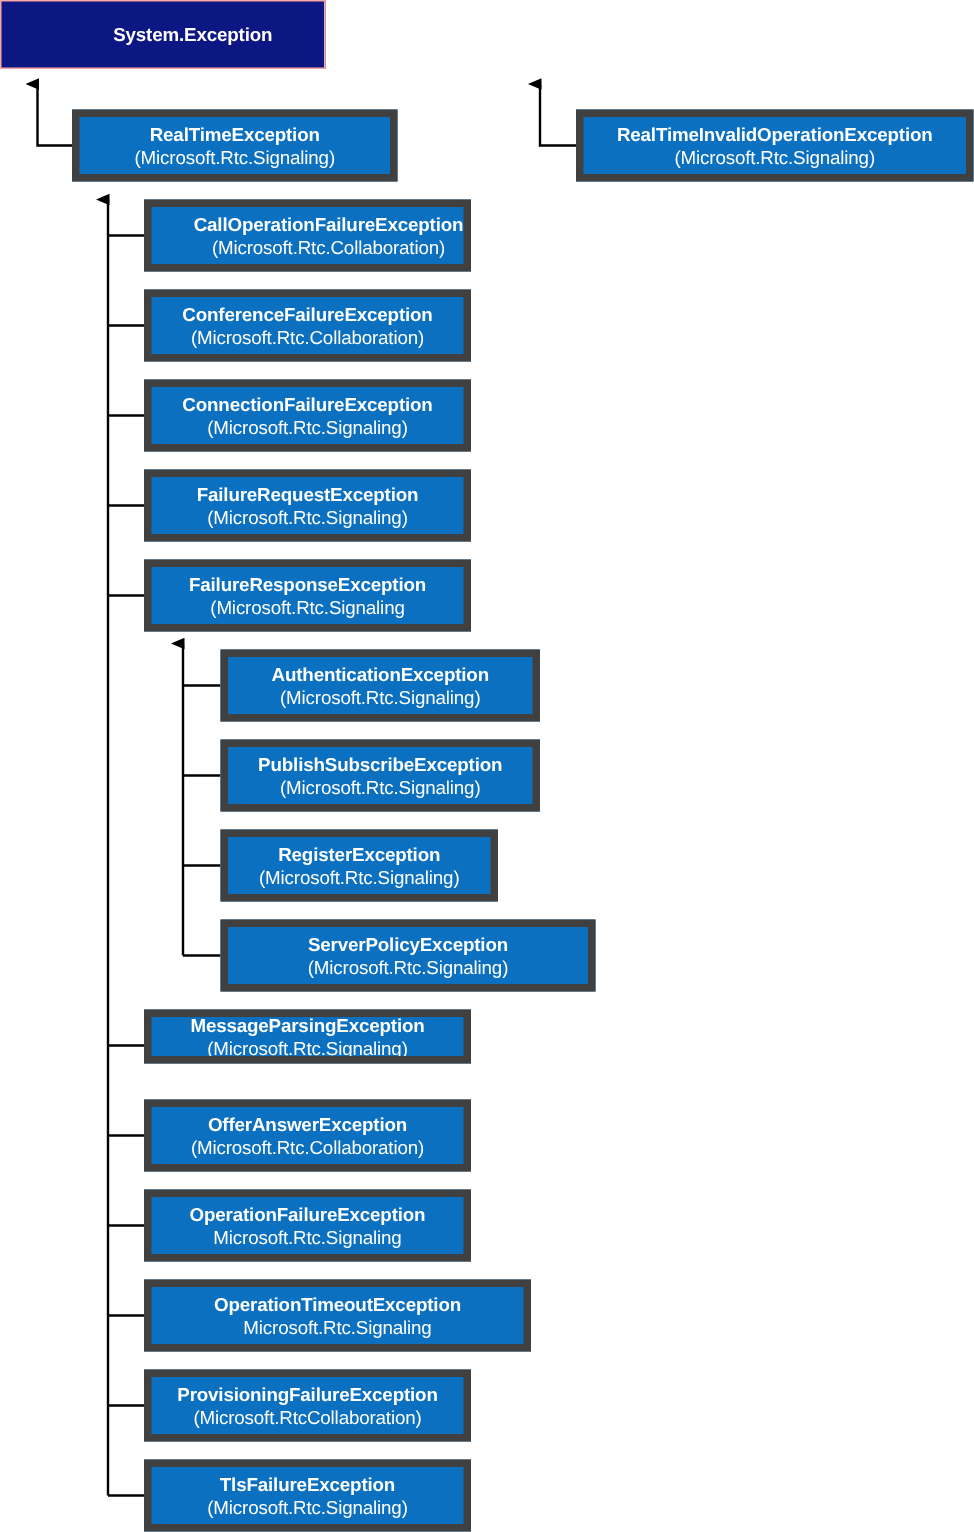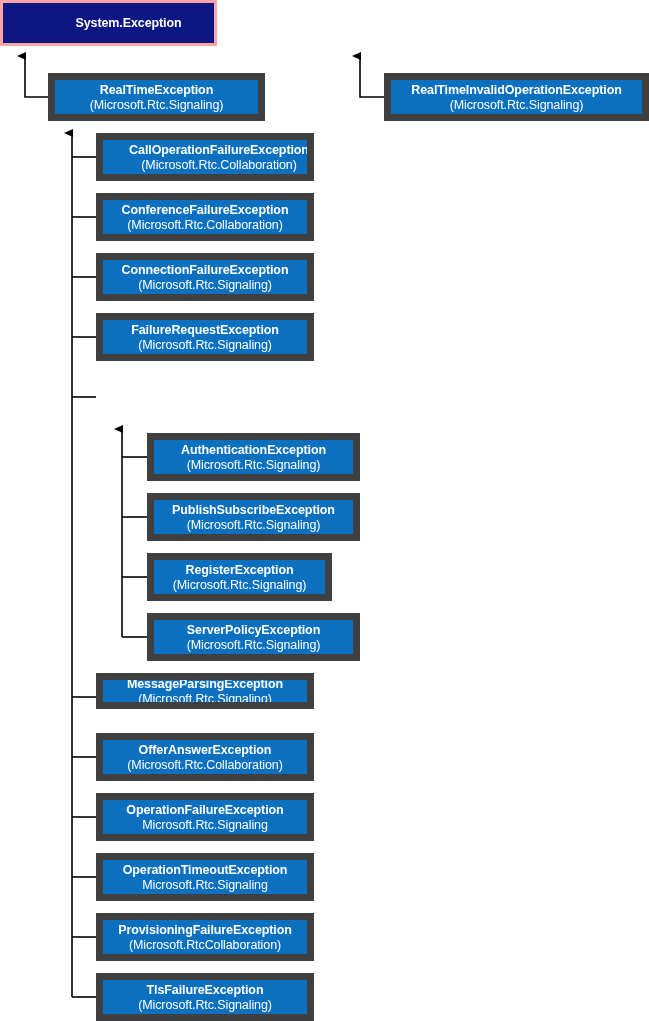--- a/index.html
+++ b/index.html
@@ -27,26 +27,26 @@
     flex-direction: column;
     align-items: center;
     justify-content: center;
     text-align: center;
     color: #ffffff;
     line-height: 1.12;
     overflow: hidden;
   }
   .node.root {
     background: #0d1784;
-    border: 3px solid #fca5a5;
+    border: 1px solid #fca5a5;
     padding-left: 40px;
   }
   .node.derived {
     background: #0c70c0;
-    border: 7px solid #404040;
+    border: 5px solid #404040;
   }
   .node .nm {
     font-weight: bold;
     font-size: 12.5px;
     letter-spacing: -0.1px;
     white-space: nowrap;
   }
   .node .ns {
     font-weight: normal;
     font-size: 12.5px;
@@ -138,57 +138,61 @@
   <div class="node derived" style="left:96px; top:253px; width:218px; height:48px;">
     <span class="nm">ConnectionFailureException</span>
     <span class="ns">(Microsoft.Rtc.Signaling)</span>
   </div>
 
   <div class="node derived" style="left:96px; top:313px; width:218px; height:48px;">
     <span class="nm">FailureRequestException</span>
     <span class="ns">(Microsoft.Rtc.Signaling)</span>
   </div>
 
+  <div class="node derived" style="left:96px; top:373px; width:218px; height:48px;">
+    <span class="nm">FailureResponseException</span>
+    <span class="ns">(Microsoft.Rtc.Signaling</span>
+  </div>
 
   <div class="node derived" style="left:147px; top:433px; width:213px; height:48px;">
     <span class="nm">AuthenticationException</span>
     <span class="ns">(Microsoft.Rtc.Signaling)</span>
   </div>
 
   <div class="node derived" style="left:147px; top:493px; width:213px; height:48px;">
     <span class="nm">PublishSubscribeException</span>
     <span class="ns">(Microsoft.Rtc.Signaling)</span>
   </div>
 
   <div class="node derived" style="left:147px; top:553px; width:185px; height:48px;">
     <span class="nm">RegisterException</span>
     <span class="ns">(Microsoft.Rtc.Signaling)</span>
   </div>
 
-  <div class="node derived" style="left:147px; top:613px; width:213px; height:48px;">
+  <div class="node derived" style="left:147px; top:613px; width:250px; height:48px;">
     <span class="nm">ServerPolicyException</span>
     <span class="ns">(Microsoft.Rtc.Signaling)</span>
   </div>
 
   <div class="node derived" style="left:96px; top:673px; width:218px; height:36px;">
     <span class="nm">MessageParsingException</span>
     <span class="ns">(Microsoft.Rtc.Signaling)</span>
   </div>
 
   <div class="node derived" style="left:96px; top:733px; width:218px; height:48px;">
     <span class="nm">OfferAnswerException</span>
     <span class="ns">(Microsoft.Rtc.Collaboration)</span>
   </div>
 
   <div class="node derived" style="left:96px; top:793px; width:218px; height:48px;">
     <span class="nm">OperationFailureException</span>
     <span class="ns">Microsoft.Rtc.Signaling</span>
   </div>
 
-  <div class="node derived" style="left:96px; top:853px; width:218px; height:48px;">
+  <div class="node derived" style="left:96px; top:853px; width:258px; height:48px;">
     <span class="nm">OperationTimeoutException</span>
     <span class="ns">Microsoft.Rtc.Signaling</span>
   </div>
 
   <div class="node derived" style="left:96px; top:913px; width:218px; height:48px;">
     <span class="nm">ProvisioningFailureException</span>
     <span class="ns">(Microsoft.RtcCollaboration)</span>
   </div>
 
   <div class="node derived" style="left:96px; top:973px; width:218px; height:48px;">

